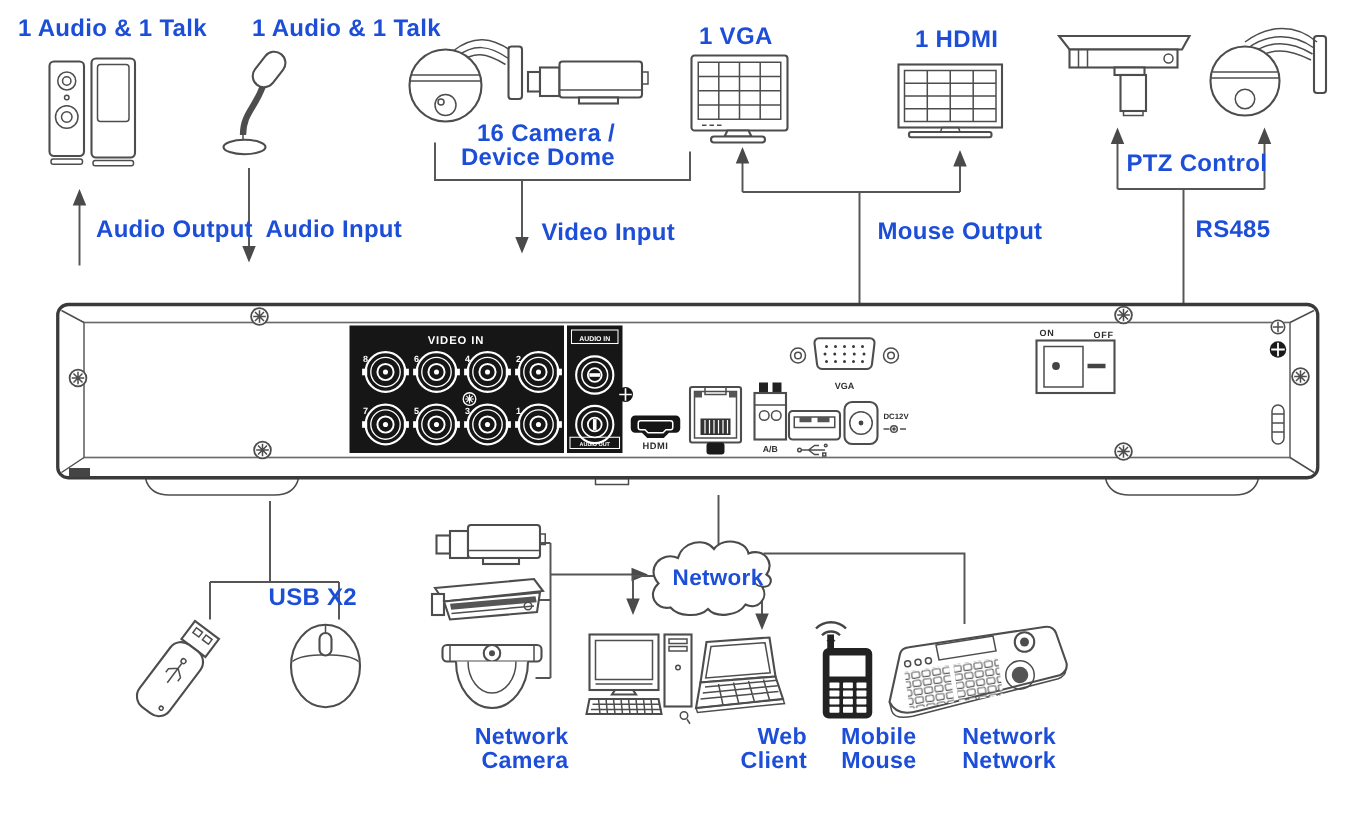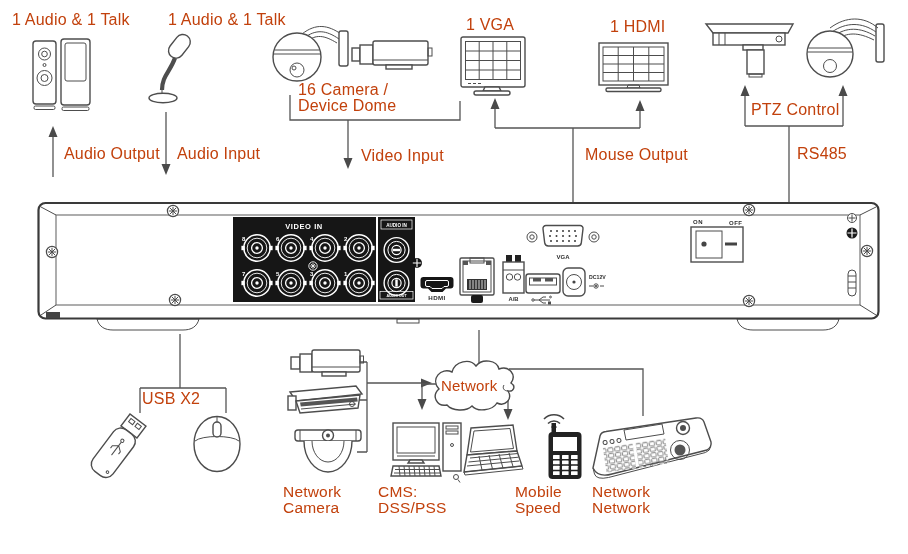--- a/index.html
+++ b/index.html
@@ -1,19 +1,19 @@
 <!DOCTYPE html>
 <html><head>
 <meta charset="utf-8">
 <style>
 *{margin:0;padding:0;box-sizing:border-box}
 html,body{background:#fff}
 #stage{position:relative;width:908px;height:554px;background:#fff;font-family:"Liberation Sans",sans-serif;overflow:hidden}
-.lbl{position:absolute;z-index:3;font-weight:400;font-size:16px;color:#c2410c;white-space:nowrap;letter-spacing:.2px}
-.lbl.c{text-align:left;white-space:normal;line-height:16px}
+.lbl{position:absolute;z-index:3;font-weight:700;font-size:16px;color:#1d4ed8;white-space:nowrap;letter-spacing:.2px}
+.lbl.c{text-align:right;white-space:normal;line-height:16px}
 .lbl.sm{font-size:15.5px;line-height:15.5px}
 svg.layer{position:absolute;left:0;top:0;z-index:0;overflow:visible}
 svg.dev-svg{position:absolute;z-index:1;overflow:visible}
 .ln{stroke:#555;stroke-width:1.3;fill:none}
 .ah{fill:#4a4a4a;stroke:none}
 .dev{stroke:#4d4d4d;stroke-width:1.4;fill:#fff}
 .devthin{stroke:#4d4d4d;stroke-width:1;fill:none}
 .blk{fill:#161616;stroke:none}
 .wtxt{fill:#fff;font-family:"Liberation Sans",sans-serif;font-weight:700}
 .btxt{fill:#2e2e2e;font-family:"Liberation Sans",sans-serif;font-weight:700}
@@ -460,26 +460,26 @@
   <div class="lbl c" style="left:142px;top:391px;width:96px">
     <span>USB X2</span>
   </div>
   <div class="lbl c sm" style="left:283px;top:484px;width:96px">
     <span>Network</span><br>
     <span>Camera</span>
   </div>
   <div class="lbl c" style="left:441px;top:378px;width:68px;font-size:15px;z-index:3">
     <span>Network</span>
   </div>
-  <div class="lbl c sm" style="left:378px;top:484px;width:96px">
-    <span>CMS:</span><br>
-    <span>DSS/PSS</span>
+  <div class="lbl c sm" style="left:442px;top:484px;width:96px">
+    <span>Web</span><br>
+    <span>Client</span>
   </div>
   <div class="lbl c sm" style="left:515px;top:484px;width:96px">
     <span>Mobile</span><br>
-    <span>Speed</span>
+    <span>Mouse</span>
   </div>
   <div class="lbl c sm" style="left:592px;top:484px;width:112px">
     <span>Network</span><br>
     <span>Network</span>
   </div>
 
 </div>
 
 </body></html>

